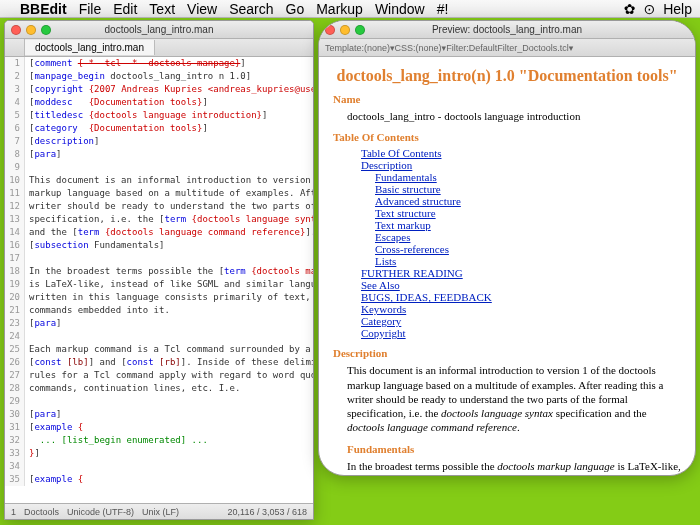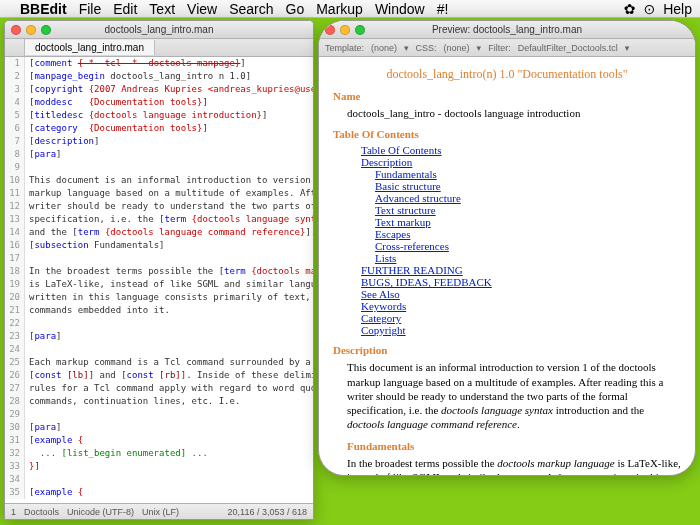--- a/index.html
+++ b/index.html
@@ -16,23 +16,23 @@
 .tr-r { background: #ff5f56; } .tr-y { background: #ffbd2e; } .tr-g { background: #27c93f; }
 .titlebar .title { margin: 0 auto; }
 .tabbar { height: 18px; background: linear-gradient(#e8e8e8,#d8d8d8); border-bottom: 1px solid #b0b0b0; display: flex; align-items: center; font-size: 10px; }
 .tab { padding: 2px 10px; border-right: 1px solid #bbb; background: #f5f5f5; }
 .editor { font-family: Monaco, monospace; font-size: 9px; line-height: 13px; overflow: hidden; }
 .line { display: flex; }
 .gutter { width: 20px; text-align: right; color: #999; padding-right: 4px; background: #f7f7f7; border-right: 1px solid #ddd; flex-shrink: 0; user-select: none; }
 .code { padding-left: 4px; white-space: pre; color: #333; }
 .c-red { color: #c00; text-align: right; } .c-darkred { color: #800; } .c-blue { color: #00d; } .c-green { color: #080; } .c-strike { text-decoration: line-through; }
 .statusbar { height: 16px; background: linear-gradient(#eee,#ddd); border-top: 1px solid #b0b0b0; font-size: 9px; color: #555; display: flex; align-items: center; padding: 0 6px; gap: 8px; }
-.filterbar { height: 18px; background: linear-gradient(#e8e8e8,#d8d8d8); border-bottom: 1px solid #b0b0b0; display: flex; align-items: center; font-size: 9px; color: #666; padding: 0 6px; gap: 7px; }
+.filterbar { height: 18px; background: linear-gradient(#e8e8e8,#d8d8d8); border-bottom: 1px solid #b0b0b0; display: flex; align-items: center; font-size: 9px; color: #666; padding: 0 6px; gap: 0; }
 .preview { padding: 10px 14px; font-family: "Times New Roman", serif; font-size: 11px; color: #000; overflow: hidden; }
-.preview h3.doc-title { color: #e08030; font-size: 12px; font-weight: normal; text-align: center; margin-bottom: 8px; }
+.preview h3.doc-title { color: #e08030; font-size: 16px; font-weight: bold; text-align: center; margin-bottom: 8px; }
 .preview h4 { color: #e08030; font-size: 11px; font-weight: bold; margin: 8px 0 4px; }
 .preview p { margin: 4px 0 6px; line-height: 1.3; }
 .preview .indent { margin-left: 14px; }
 .preview a { color: #0020c0; text-decoration: underline; }
 .preview ul { list-style: none; margin-left: 28px; }
 .preview ul.sub { margin-left: 42px; }
 .preview em { font-style: italic; }
 </style>
 </head>
 <body>
@@ -144,24 +144,20 @@
           <div class="gutter">19</div>
           <div class="code">is LaTeX-like, instead of like SGML and similar languages. A document</div>
         </div>
         <div class="line">
           <div class="gutter">20</div>
           <div class="code">written in this language consists primarily of text, with markup</div>
         </div>
         <div class="line">
           <div class="gutter">21</div>
           <div class="code">commands embedded into it.</div>
-        </div>
-        <div class="line">
-          <div class="gutter">22</div>
-          <div class="code"></div>
         </div>
         <div class="line">
           <div class="gutter">23</div>
           <div class="code">[<span class="c-blue">para</span>]</div>
         </div>
         <div class="line">
           <div class="gutter">24</div>
           <div class="code"></div>
         </div>
         <div class="line">
@@ -252,27 +248,27 @@
         <li><a>Basic structure</a></li>
         <li><a>Advanced structure</a></li>
         <li><a>Text structure</a></li>
         <li><a>Text markup</a></li>
         <li><a>Escapes</a></li>
         <li><a>Cross-references</a></li>
         <li><a>Lists</a></li>
       </ul>
       <ul>
         <li><a>FURTHER READING</a></li>
+        <li><a>See Also</a></li>
         <li><a>BUGS, IDEAS, FEEDBACK</a></li>
-        <li><a>See Also</a></li>
         <li><a>Keywords</a></li>
         <li><a>Category</a></li>
         <li><a>Copyright</a></li>
       </ul>
       <h4>Description</h4>
-      <p class="indent"><span>This document is an informal introduction to version 1 of the doctools markup language based on a multitude of examples. After reading this a writer should be ready to understand the two parts of the formal specification, i.e. the </span><em>doctools language syntax</em><span> introduction and the </span><em>doctools language command reference</em>.</p>
+      <p class="indent"><span>This document is an informal introduction to version 1 of the doctools markup language based on a multitude of examples. After reading this a writer should be ready to understand the two parts of the formal specification, i.e. the </span><em>doctools language syntax</em><span> specification and the </span><em>doctools language command reference</em>.</p>
       <h4 class="indent">Fundamentals</h4>
       <p class="indent"><span>In the broadest terms possible the </span><em>doctools markup language</em><span> is LaTeX-like, instead of like SGML and similar languages. A document written in this language consists primarily of text, with markup commands embedded into it.</span></p>
 
     </div>
   </div>
 
 </div>
 
 </body></html>

